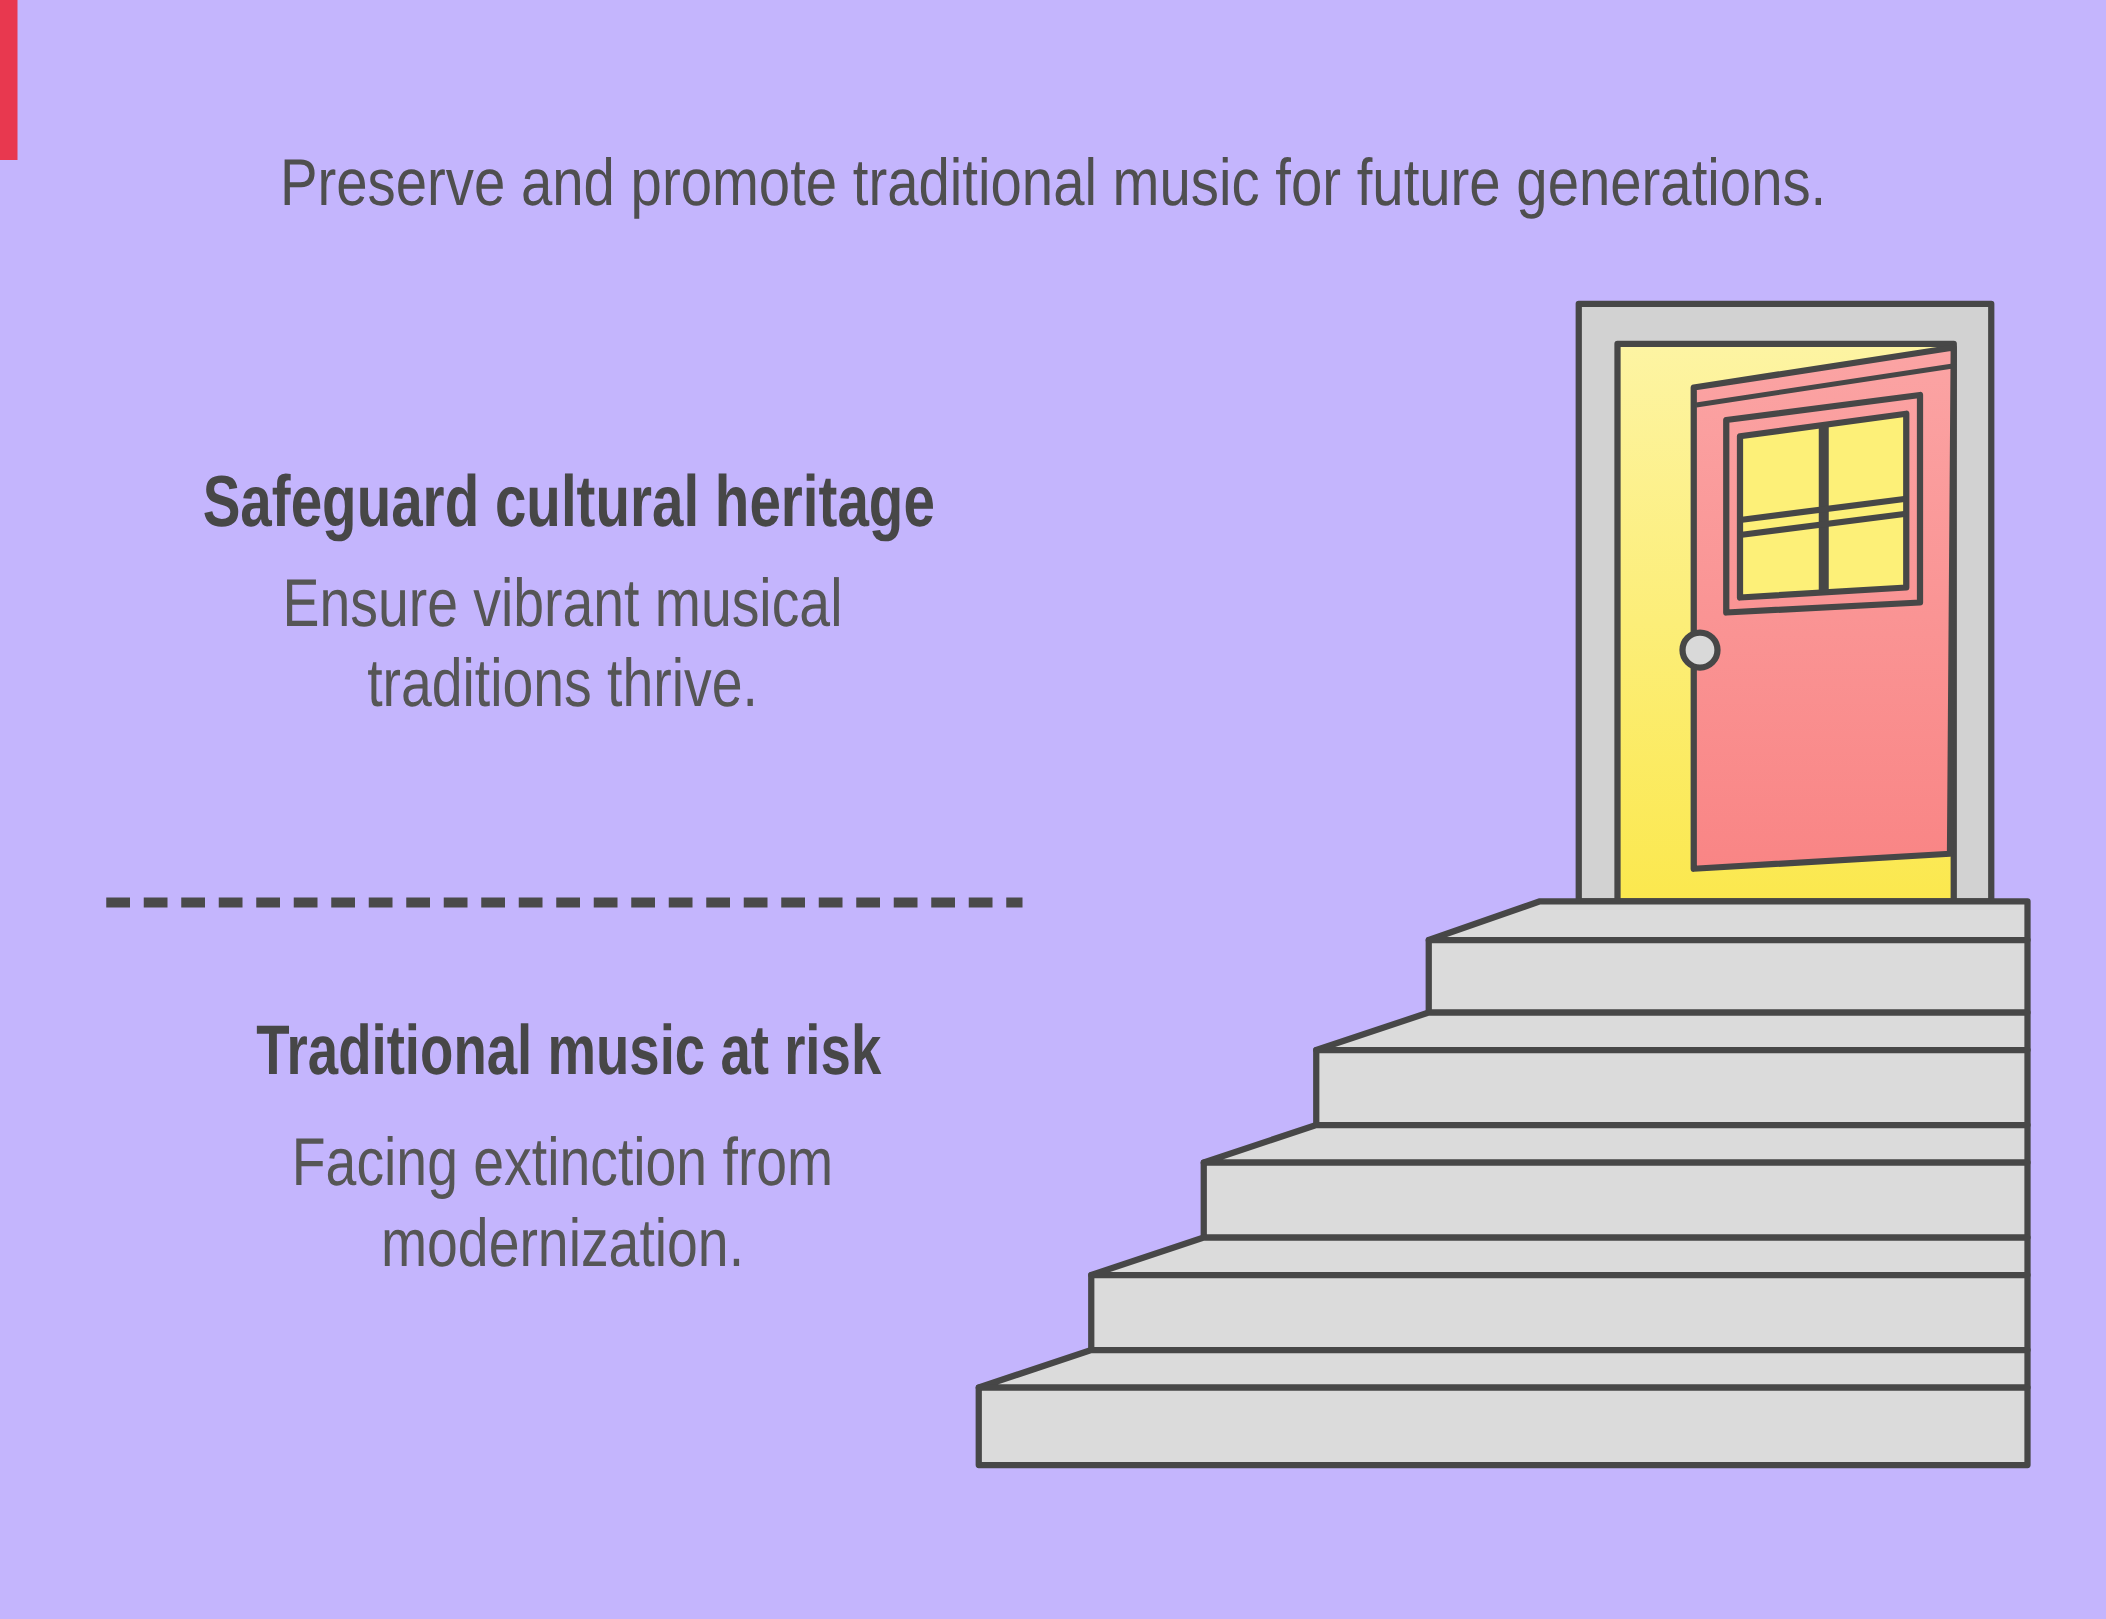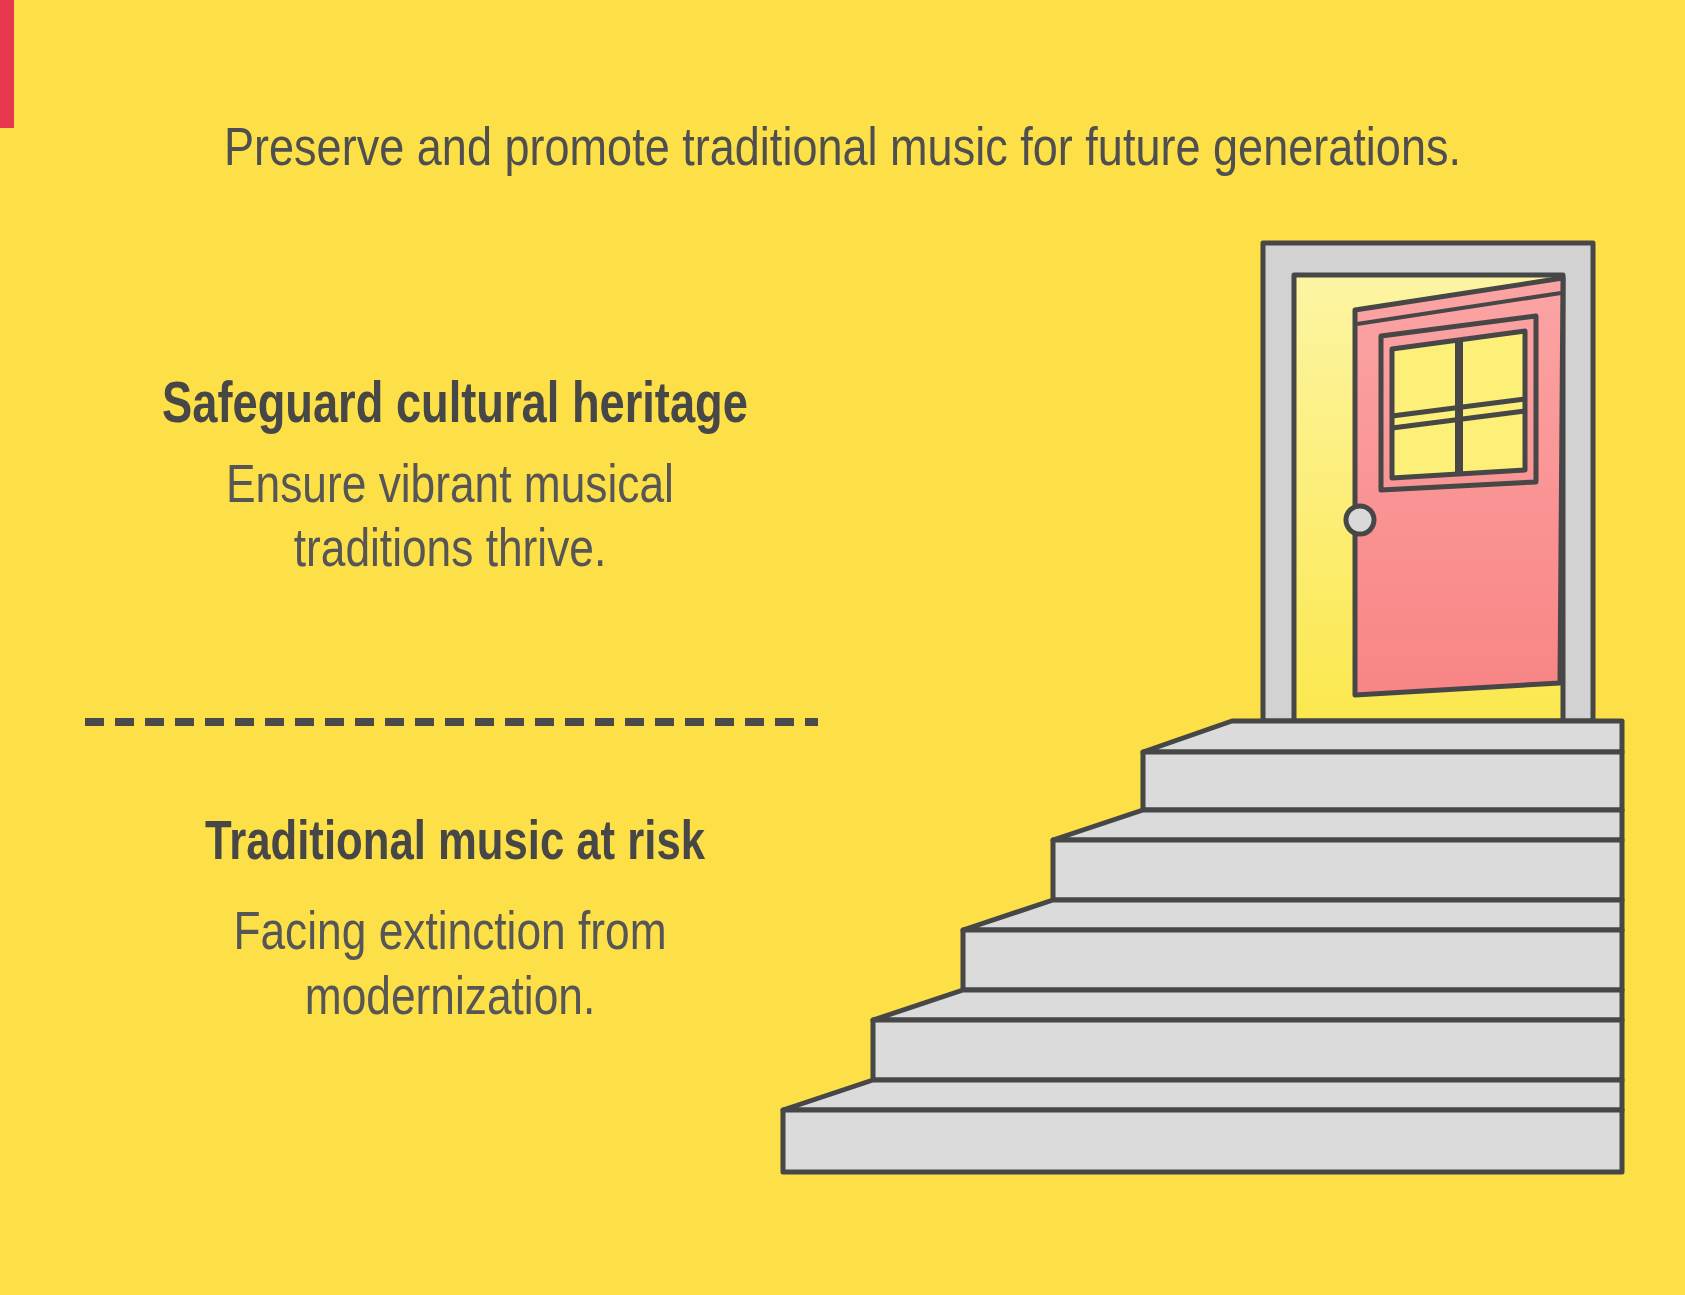--- a/index.html
+++ b/index.html
@@ -1,17 +1,17 @@
 <!DOCTYPE html>
 <html><head>
 <meta charset="utf-8">
 <style>
   html,body{margin:0;padding:0;background:#ffffff;}
   .canvas{
-    position:relative;width:1685px;height:1295px;background:#fde047;overflow:hidden;
+    position:relative;width:1685px;height:1295px;background:#c4b5fd;overflow:hidden;
     font-family:"Liberation Sans","DejaVu Sans",sans-serif;
   }
   .accent-bar{position:absolute;left:0;top:0;width:14px;height:128px;}
   .title{
     position:absolute;left:0;top:120px;width:1685px;text-align:center;
     font-size:53px;line-height:1;color:#4f4f4f;transform:scaleX(.85);
   }
   .heading{
     position:absolute;left:0;width:910px;text-align:center;
     font-size:58px;line-height:1;font-weight:bold;color:#474747;transform:scaleX(.78);

